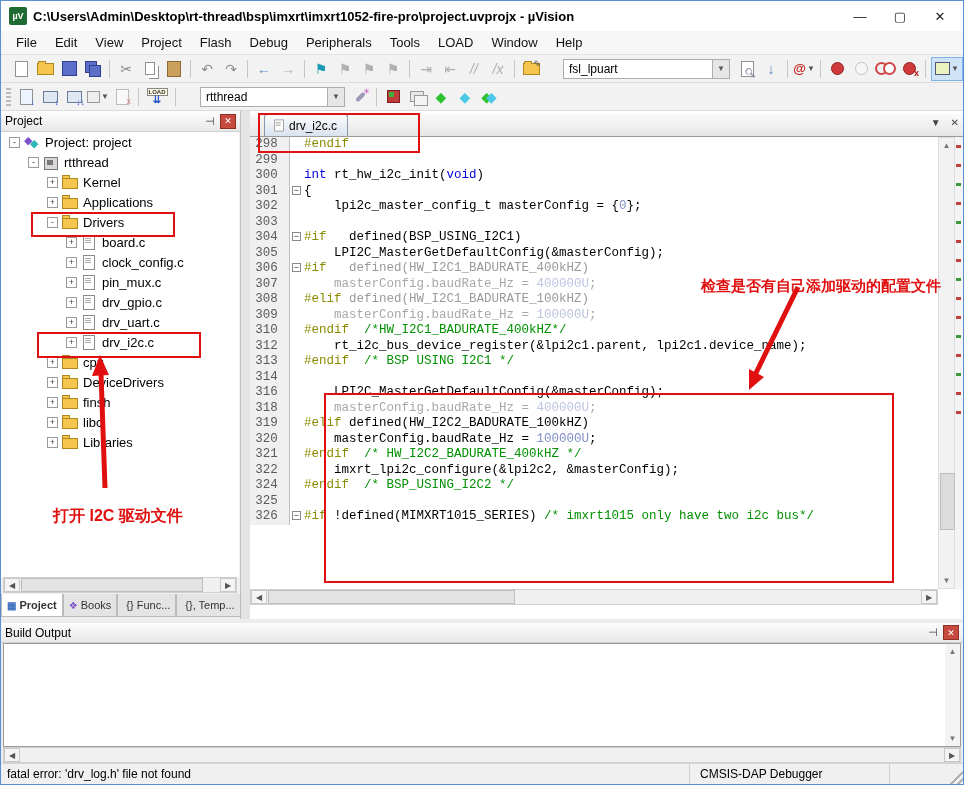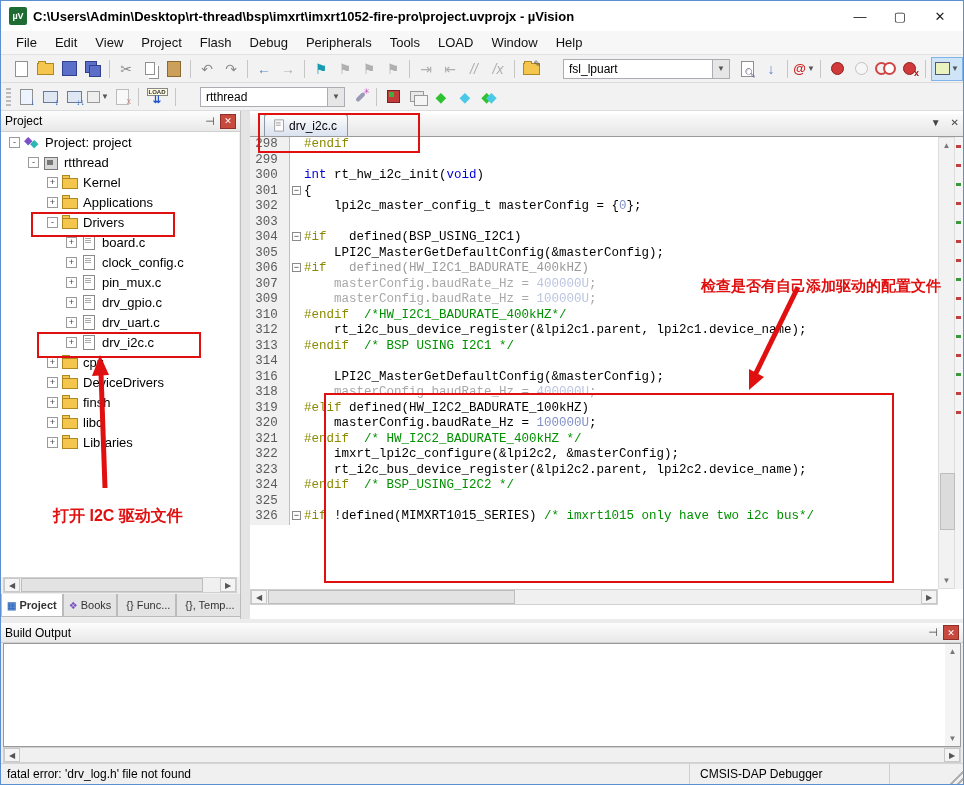--- a/index.html
+++ b/index.html
@@ -416,32 +416,32 @@
           <div class="code-line"><span class="ln">298</span><span class="fold"></span><span class="codetext"><span class="tk-pp">#endif</span></span></div>
           <div class="code-line"><span class="ln">299</span><span class="fold"></span><span class="codetext"></span></div>
           <div class="code-line"><span class="ln">300</span><span class="fold"></span><span class="codetext"><span class="tk-kw">int</span><span class="tk-df"> rt_hw_i2c_init(</span><span class="tk-kw">void</span><span class="tk-df">)</span></span></div>
           <div class="code-line"><span class="ln">301</span><span class="fold has"></span><span class="codetext"><span class="tk-df">{</span></span></div>
           <div class="code-line"><span class="ln">302</span><span class="fold"></span><span class="codetext"><span class="tk-df">    lpi2c_master_config_t masterConfig = {</span><span class="tk-num">0</span><span class="tk-df">};</span></span></div>
           <div class="code-line"><span class="ln">303</span><span class="fold"></span><span class="codetext"></span></div>
           <div class="code-line"><span class="ln">304</span><span class="fold has"></span><span class="codetext"><span class="tk-pp">#if</span><span class="tk-df">   defined(BSP_USING_I2C1)</span></span></div>
           <div class="code-line"><span class="ln">305</span><span class="fold"></span><span class="codetext"><span class="tk-df">    LPI2C_MasterGetDefaultConfig(&amp;masterConfig);</span></span></div>
           <div class="code-line"><span class="ln">306</span><span class="fold has"></span><span class="codetext"><span class="tk-pp">#if</span><span class="tk-ga">   defined(HW_I2C1_BADURATE_400kHZ)</span></span></div>
           <div class="code-line"><span class="ln">307</span><span class="fold"></span><span class="codetext"><span class="tk-gr">    masterConfig.baudRate_Hz = </span><span class="tk-gn">400000U</span><span class="tk-gr">;</span></span></div>
+          <div class="code-line"><span class="ln">308</span><span class="fold"></span><span class="codetext"><span class="tk-pp">#elif</span><span class="tk-ga"> defined(HW_I2C1_BADURATE_100kHZ)</span></span></div>
           <div class="code-line"><span class="ln">309</span><span class="fold"></span><span class="codetext"><span class="tk-gr">    masterConfig.baudRate_Hz = </span><span class="tk-gn">100000U</span><span class="tk-gr">;</span></span></div>
           <div class="code-line"><span class="ln">310</span><span class="fold"></span><span class="codetext"><span class="tk-pp">#endif</span><span class="tk-df">  </span><span class="tk-cm">/*HW_I2C1_BADURATE_400kHZ*/</span></span></div>
           <div class="code-line"><span class="ln">312</span><span class="fold"></span><span class="codetext"><span class="tk-df">    rt_i2c_bus_device_register(&amp;lpi2c1.parent, lpi2c1.device_name);</span></span></div>
           <div class="code-line"><span class="ln">313</span><span class="fold"></span><span class="codetext"><span class="tk-pp">#endif</span><span class="tk-df">  </span><span class="tk-cm">/* BSP USING I2C1 */</span></span></div>
           <div class="code-line"><span class="ln">314</span><span class="fold"></span><span class="codetext"></span></div>
           <div class="code-line"><span class="ln">316</span><span class="fold"></span><span class="codetext"><span class="tk-df">    LPI2C_MasterGetDefaultConfig(&amp;masterConfig);</span></span></div>
           <div class="code-line"><span class="ln">318</span><span class="fold"></span><span class="codetext"><span class="tk-gr">    masterConfig.baudRate_Hz = </span><span class="tk-gn">400000U</span><span class="tk-gr">;</span></span></div>
           <div class="code-line"><span class="ln">319</span><span class="fold"></span><span class="codetext"><span class="tk-pp">#elif</span><span class="tk-df"> defined(HW_I2C2_BADURATE_100kHZ)</span></span></div>
           <div class="code-line"><span class="ln">320</span><span class="fold"></span><span class="codetext"><span class="tk-df">    masterConfig.baudRate_Hz = </span><span class="tk-num">100000U</span><span class="tk-df">;</span></span></div>
           <div class="code-line"><span class="ln">321</span><span class="fold"></span><span class="codetext"><span class="tk-pp">#endif</span><span class="tk-df">  </span><span class="tk-cm">/* HW_I2C2_BADURATE_400kHZ */</span></span></div>
           <div class="code-line"><span class="ln">322</span><span class="fold"></span><span class="codetext"><span class="tk-df">    imxrt_lpi2c_configure(&amp;lpi2c2, &amp;masterConfig);</span></span></div>
-          <div class="code-line"><span class="ln">323</span><span class="fold"></span><span class="codetext"><span class="tk-df">    rt_i2c_bus_device_register(&amp;lpi2c2.parent, lpi2c2.device_name);</span></span></div>
           <div class="code-line"><span class="ln">324</span><span class="fold"></span><span class="codetext"><span class="tk-pp">#endif</span><span class="tk-df">  </span><span class="tk-cm">/* BSP_USING_I2C2 */</span></span></div>
           <div class="code-line"><span class="ln">325</span><span class="fold"></span><span class="codetext"></span></div>
           <div class="code-line"><span class="ln">326</span><span class="fold has"></span><span class="codetext"><span class="tk-pp">#if</span><span class="tk-df"> !defined(MIMXRT1015_SERIES) </span><span class="tk-cm">/* imxrt1015 only have two i2c bus*/</span></span></div>
         </div>
       </div>
     <div id="ed-vscroll">
       <div class="vs-btn">▲</div>
       <div id="ed-vthumb"></div>
       <div class="vs-btn" style="position:absolute;bottom:0;">▼</div>
     </div>

